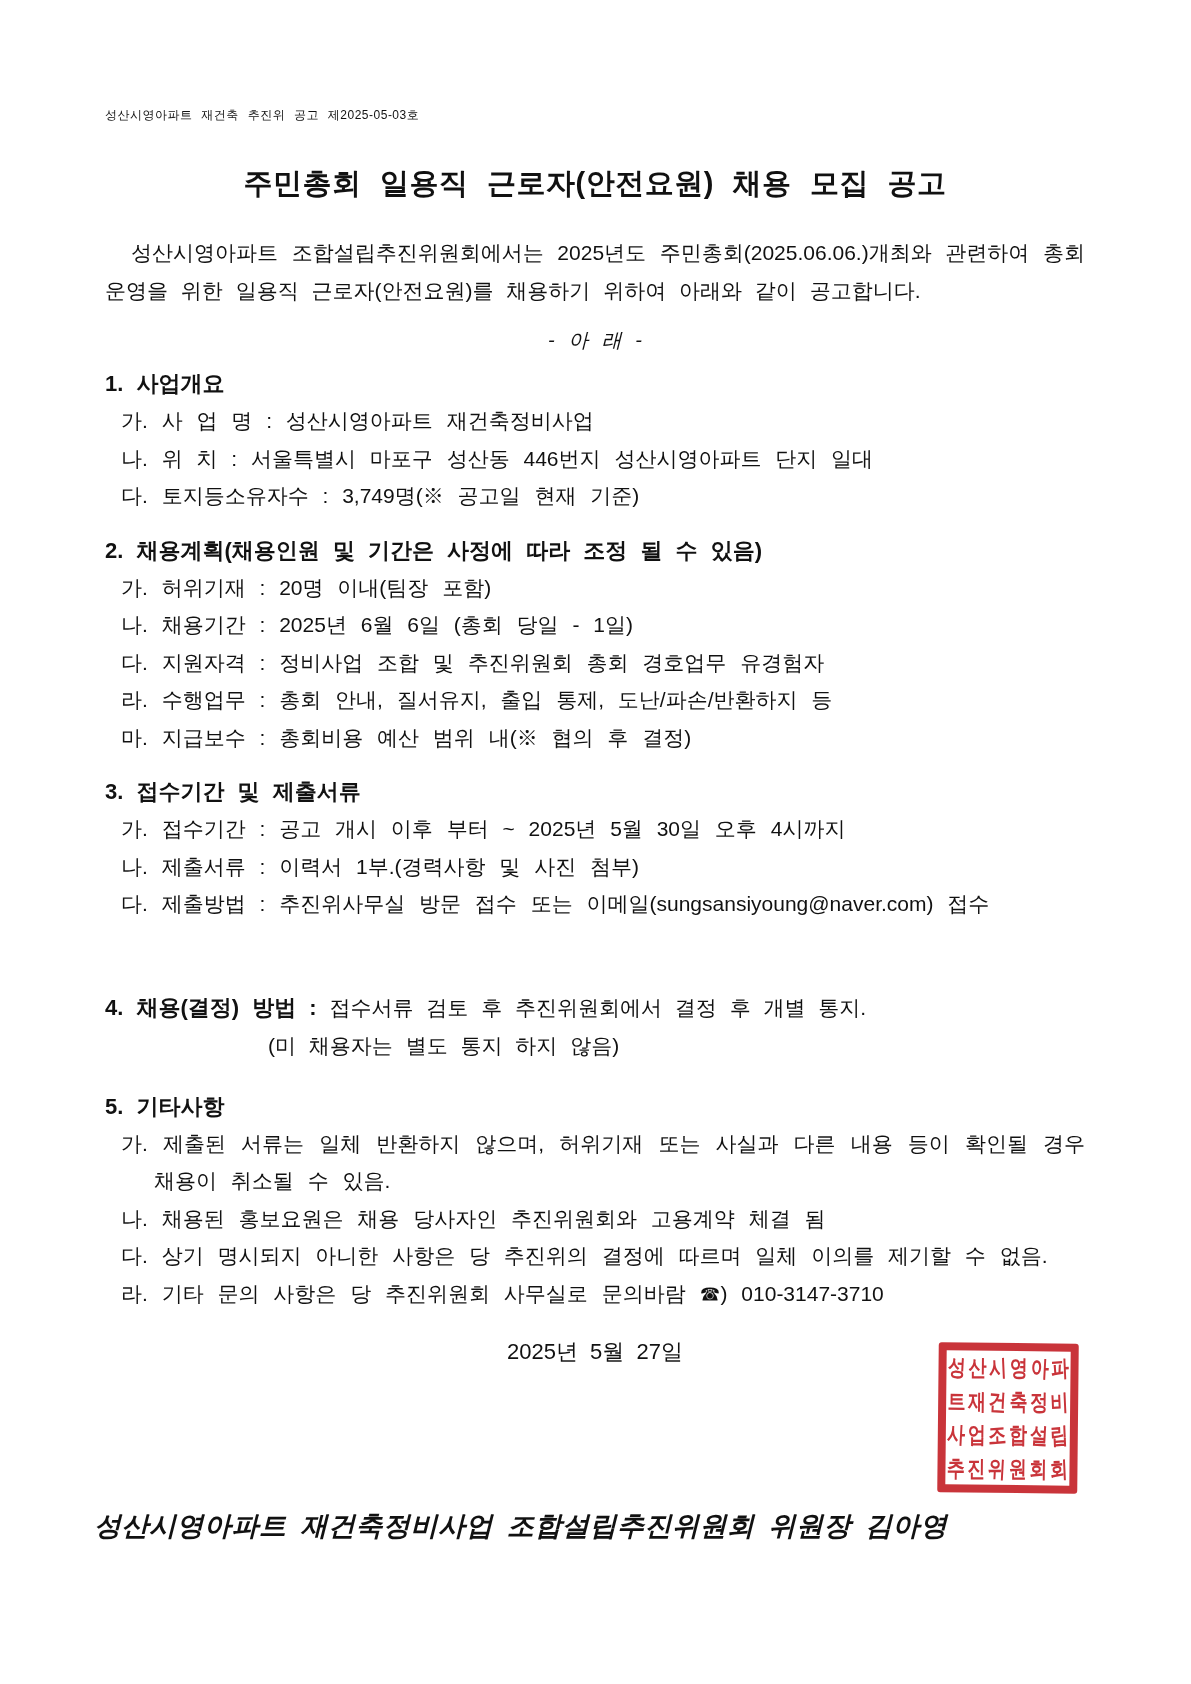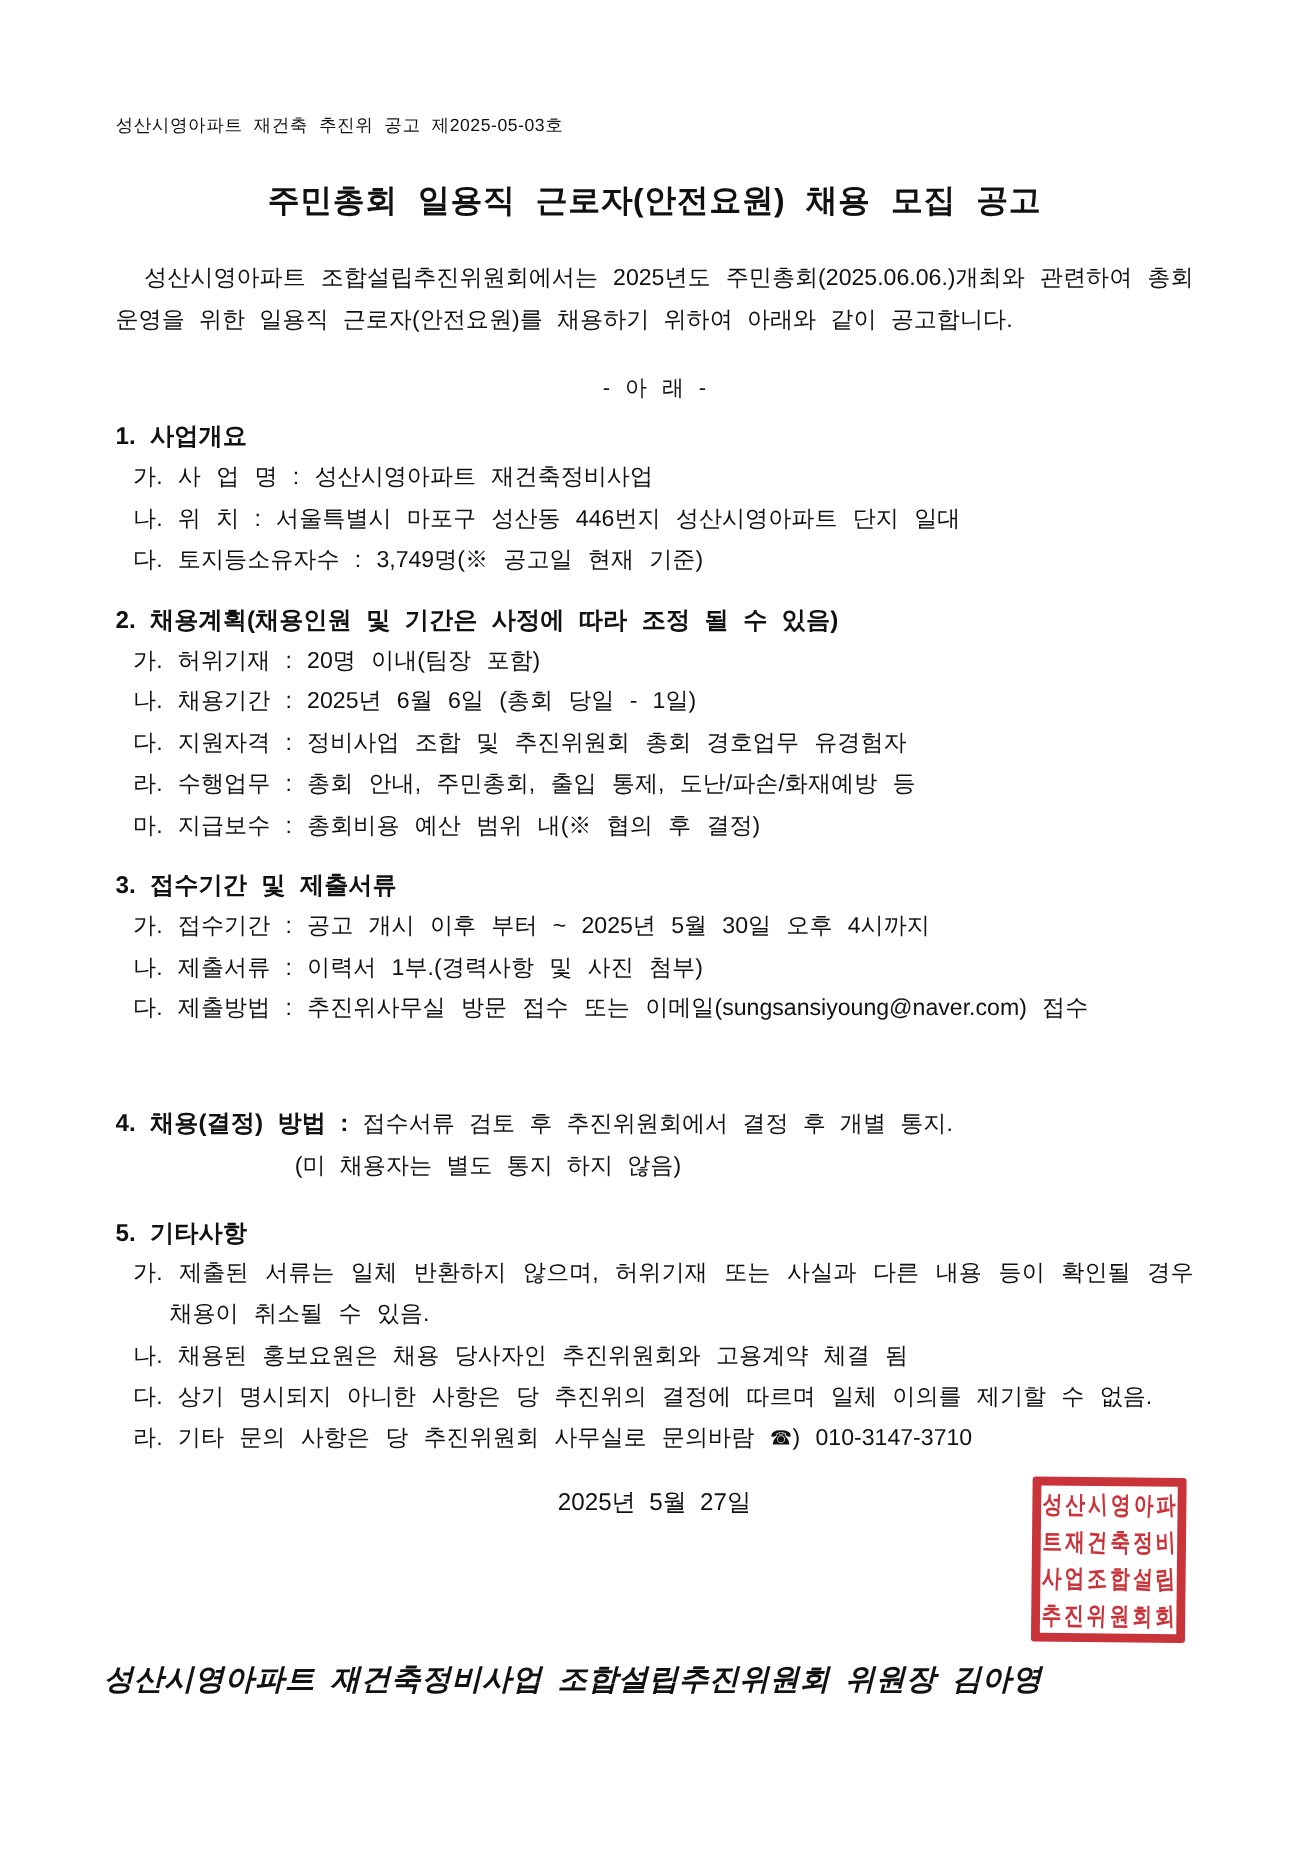--- a/index.html
+++ b/index.html
@@ -9,21 +9,21 @@
     height: 1684px;
     margin: 0 auto;
     background: #ffffff;
     font-family: "Liberation Sans", sans-serif;
     color: #111;
     overflow: hidden;
     box-sizing: border-box;
     padding: 104px 106px 0 105px;
   }
   .doc-number {
-    font-size: 16px;
+    font-size: 12px;
     line-height: 22px;
     word-spacing: 5px;
     letter-spacing: 0.5px;
   }
   .title {
     margin: 36px 0 0 0;
     font-size: 29px;
     line-height: 42px;
     font-weight: bold;
     text-align: center;
@@ -32,25 +32,26 @@
   }
   .intro {
     margin: 30px 0 0 0;
     font-size: 21px;
     line-height: 38px;
     text-align: justify;
     text-indent: 26px;
     word-spacing: 7px;
   }
   .below-marker {
-    margin-top: 27px;
+    margin-top: 14px;
     font-size: 20px;
     line-height: 32px;
     text-align: center;
     word-spacing: 8px;
+    font-style: italic;
   }
   section { margin: 0; }
   .sec { margin-top: 10px; }
   .sec + .sec { margin-top: 18px; }
   .sec h2 {
     margin: 0;
     font-size: 22px;
     line-height: 36px;
     font-weight: bold;
     word-spacing: 7px;
@@ -157,21 +158,21 @@
     <div class="item">가. 사 업 명 : 성산시영아파트 재건축정비사업</div>
     <div class="item">나. 위 치 : 서울특별시 마포구 성산동 446번지 성산시영아파트 단지 일대</div>
     <div class="item">다. 토지등소유자수 : 3,749명(※ 공고일 현재 기준)</div>
   </section>
 
   <section class="sec">
     <h2>2. 채용계획(채용인원 및 기간은 사정에 따라 조정 될 수 있음)</h2>
     <div class="item">가. 허위기재 : 20명 이내(팀장 포함)</div>
     <div class="item">나. 채용기간 : 2025년 6월 6일 (총회 당일 - 1일)</div>
     <div class="item">다. 지원자격 : 정비사업 조합 및 추진위원회 총회 경호업무 유경험자</div>
-    <div class="item">라. 수행업무 : 총회 안내, 주민총회, 출입 통제, 도난/파손/화재예방 등</div>
+    <div class="item">라. 수행업무 : 총회 안내, 질서유지, 출입 통제, 도난/파손/반환하지 등</div>
     <div class="item">마. 지급보수 : 총회비용 예산 범위 내(※ 협의 후 결정)</div>
   </section>
 
   <section class="sec">
     <h2>3. 접수기간 및 제출서류</h2>
     <div class="item">가. 접수기간 : 공고 개시 이후 부터 ~ 2025년 5월 30일 오후 4시까지</div>
     <div class="item">나. 제출서류 : 이력서 1부.(경력사항 및 사진 첨부)</div>
     <div class="item">다. 제출방법 : 추진위사무실 방문 접수 또는 이메일(sungsansiyoung@naver.com) 접수</div>
   </section>
 

